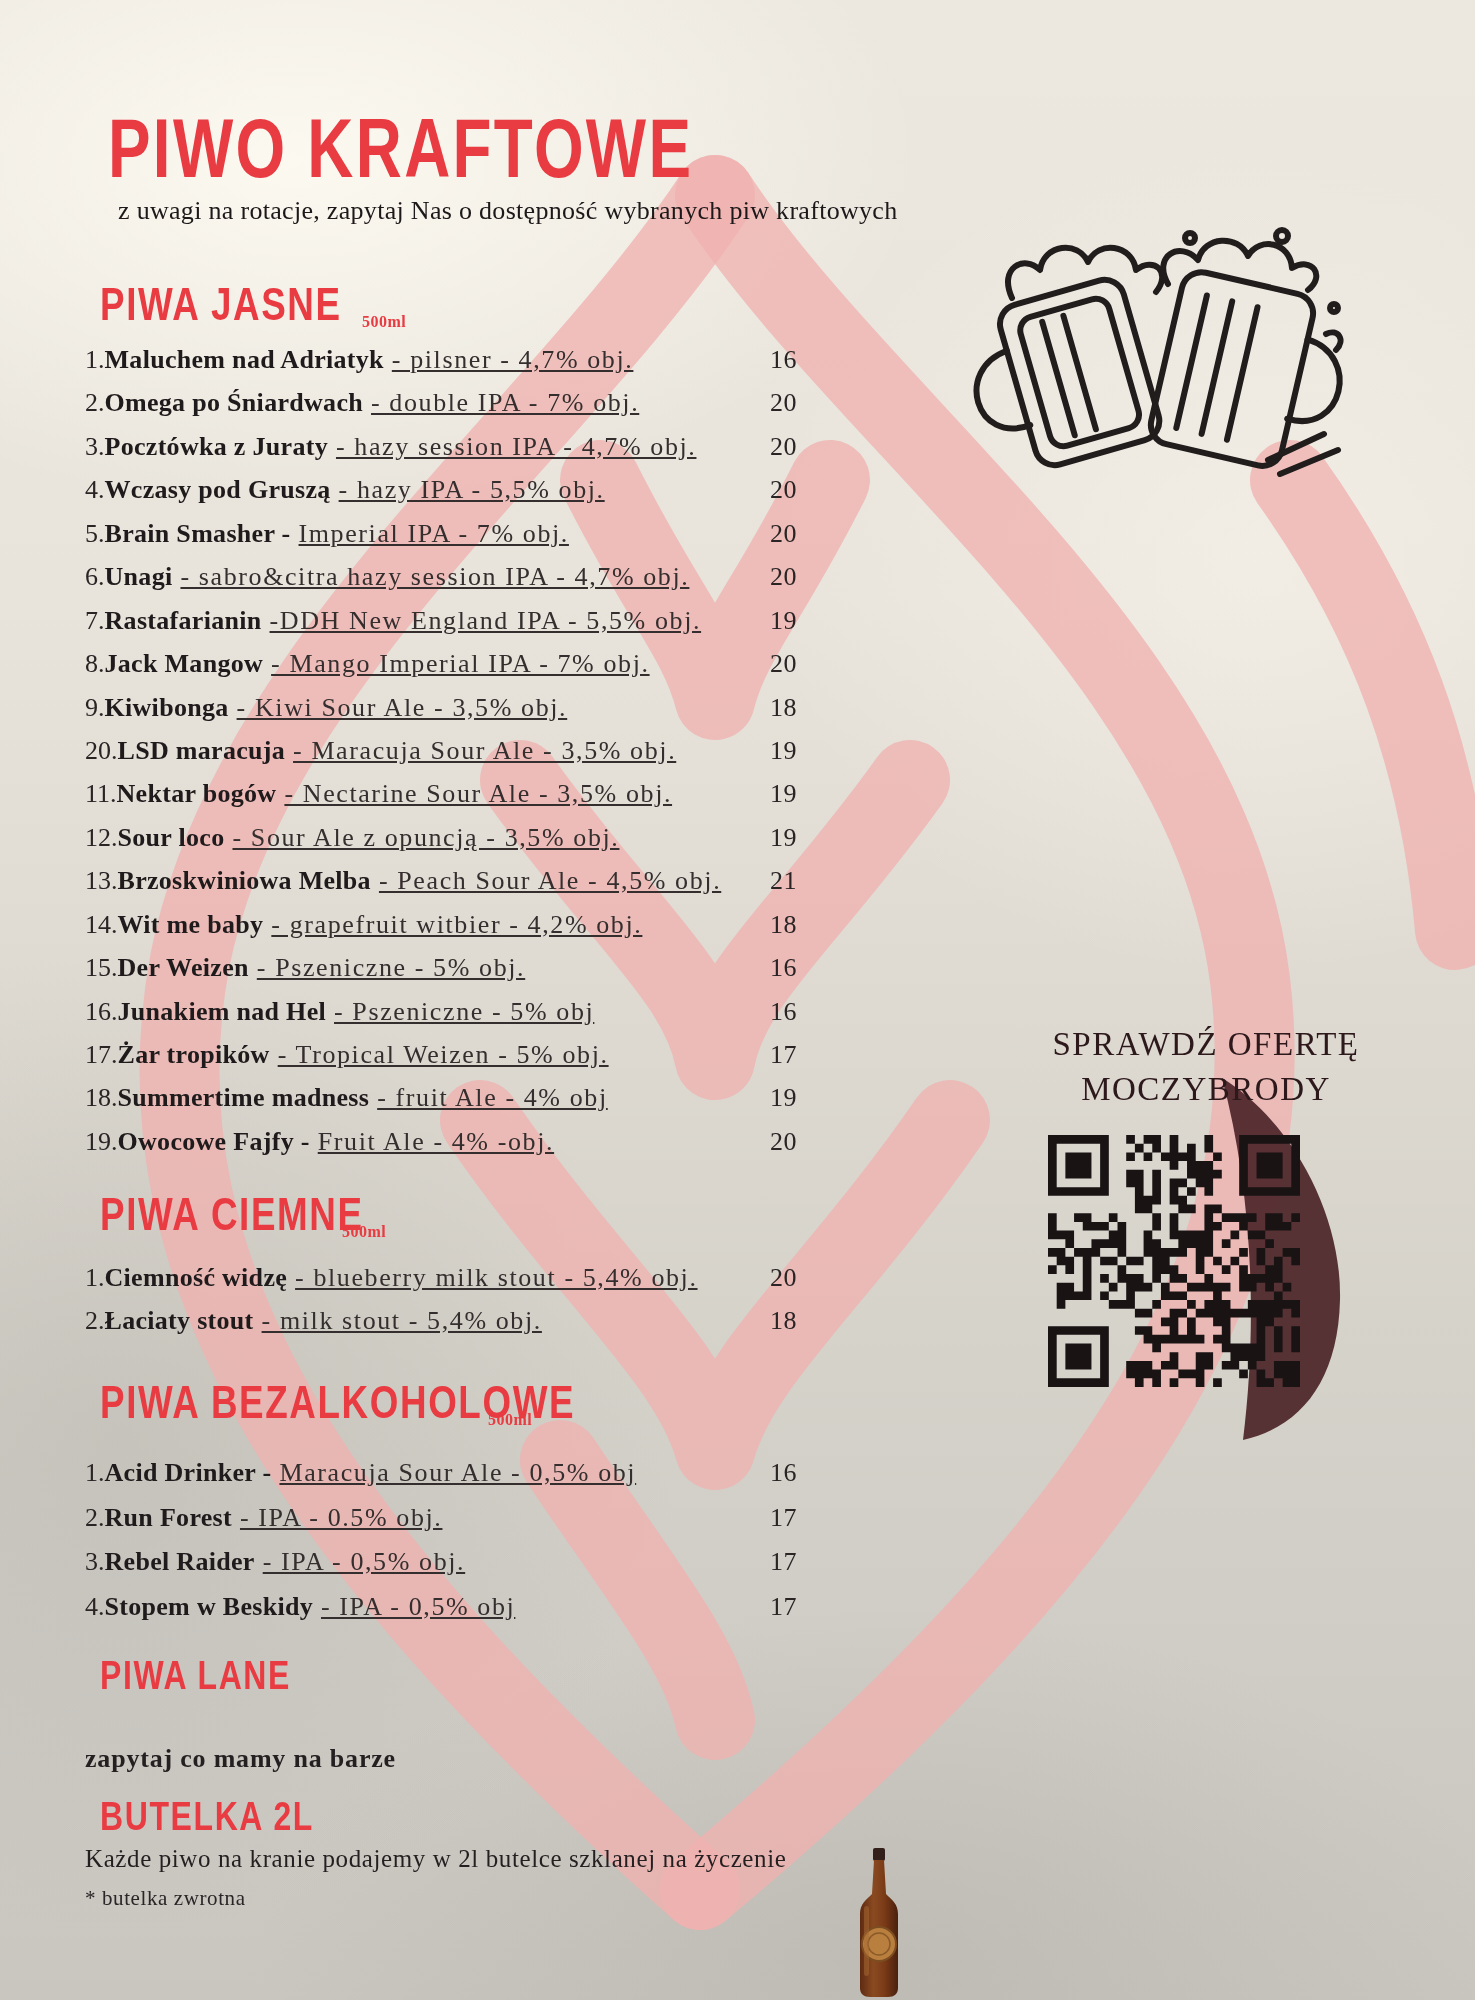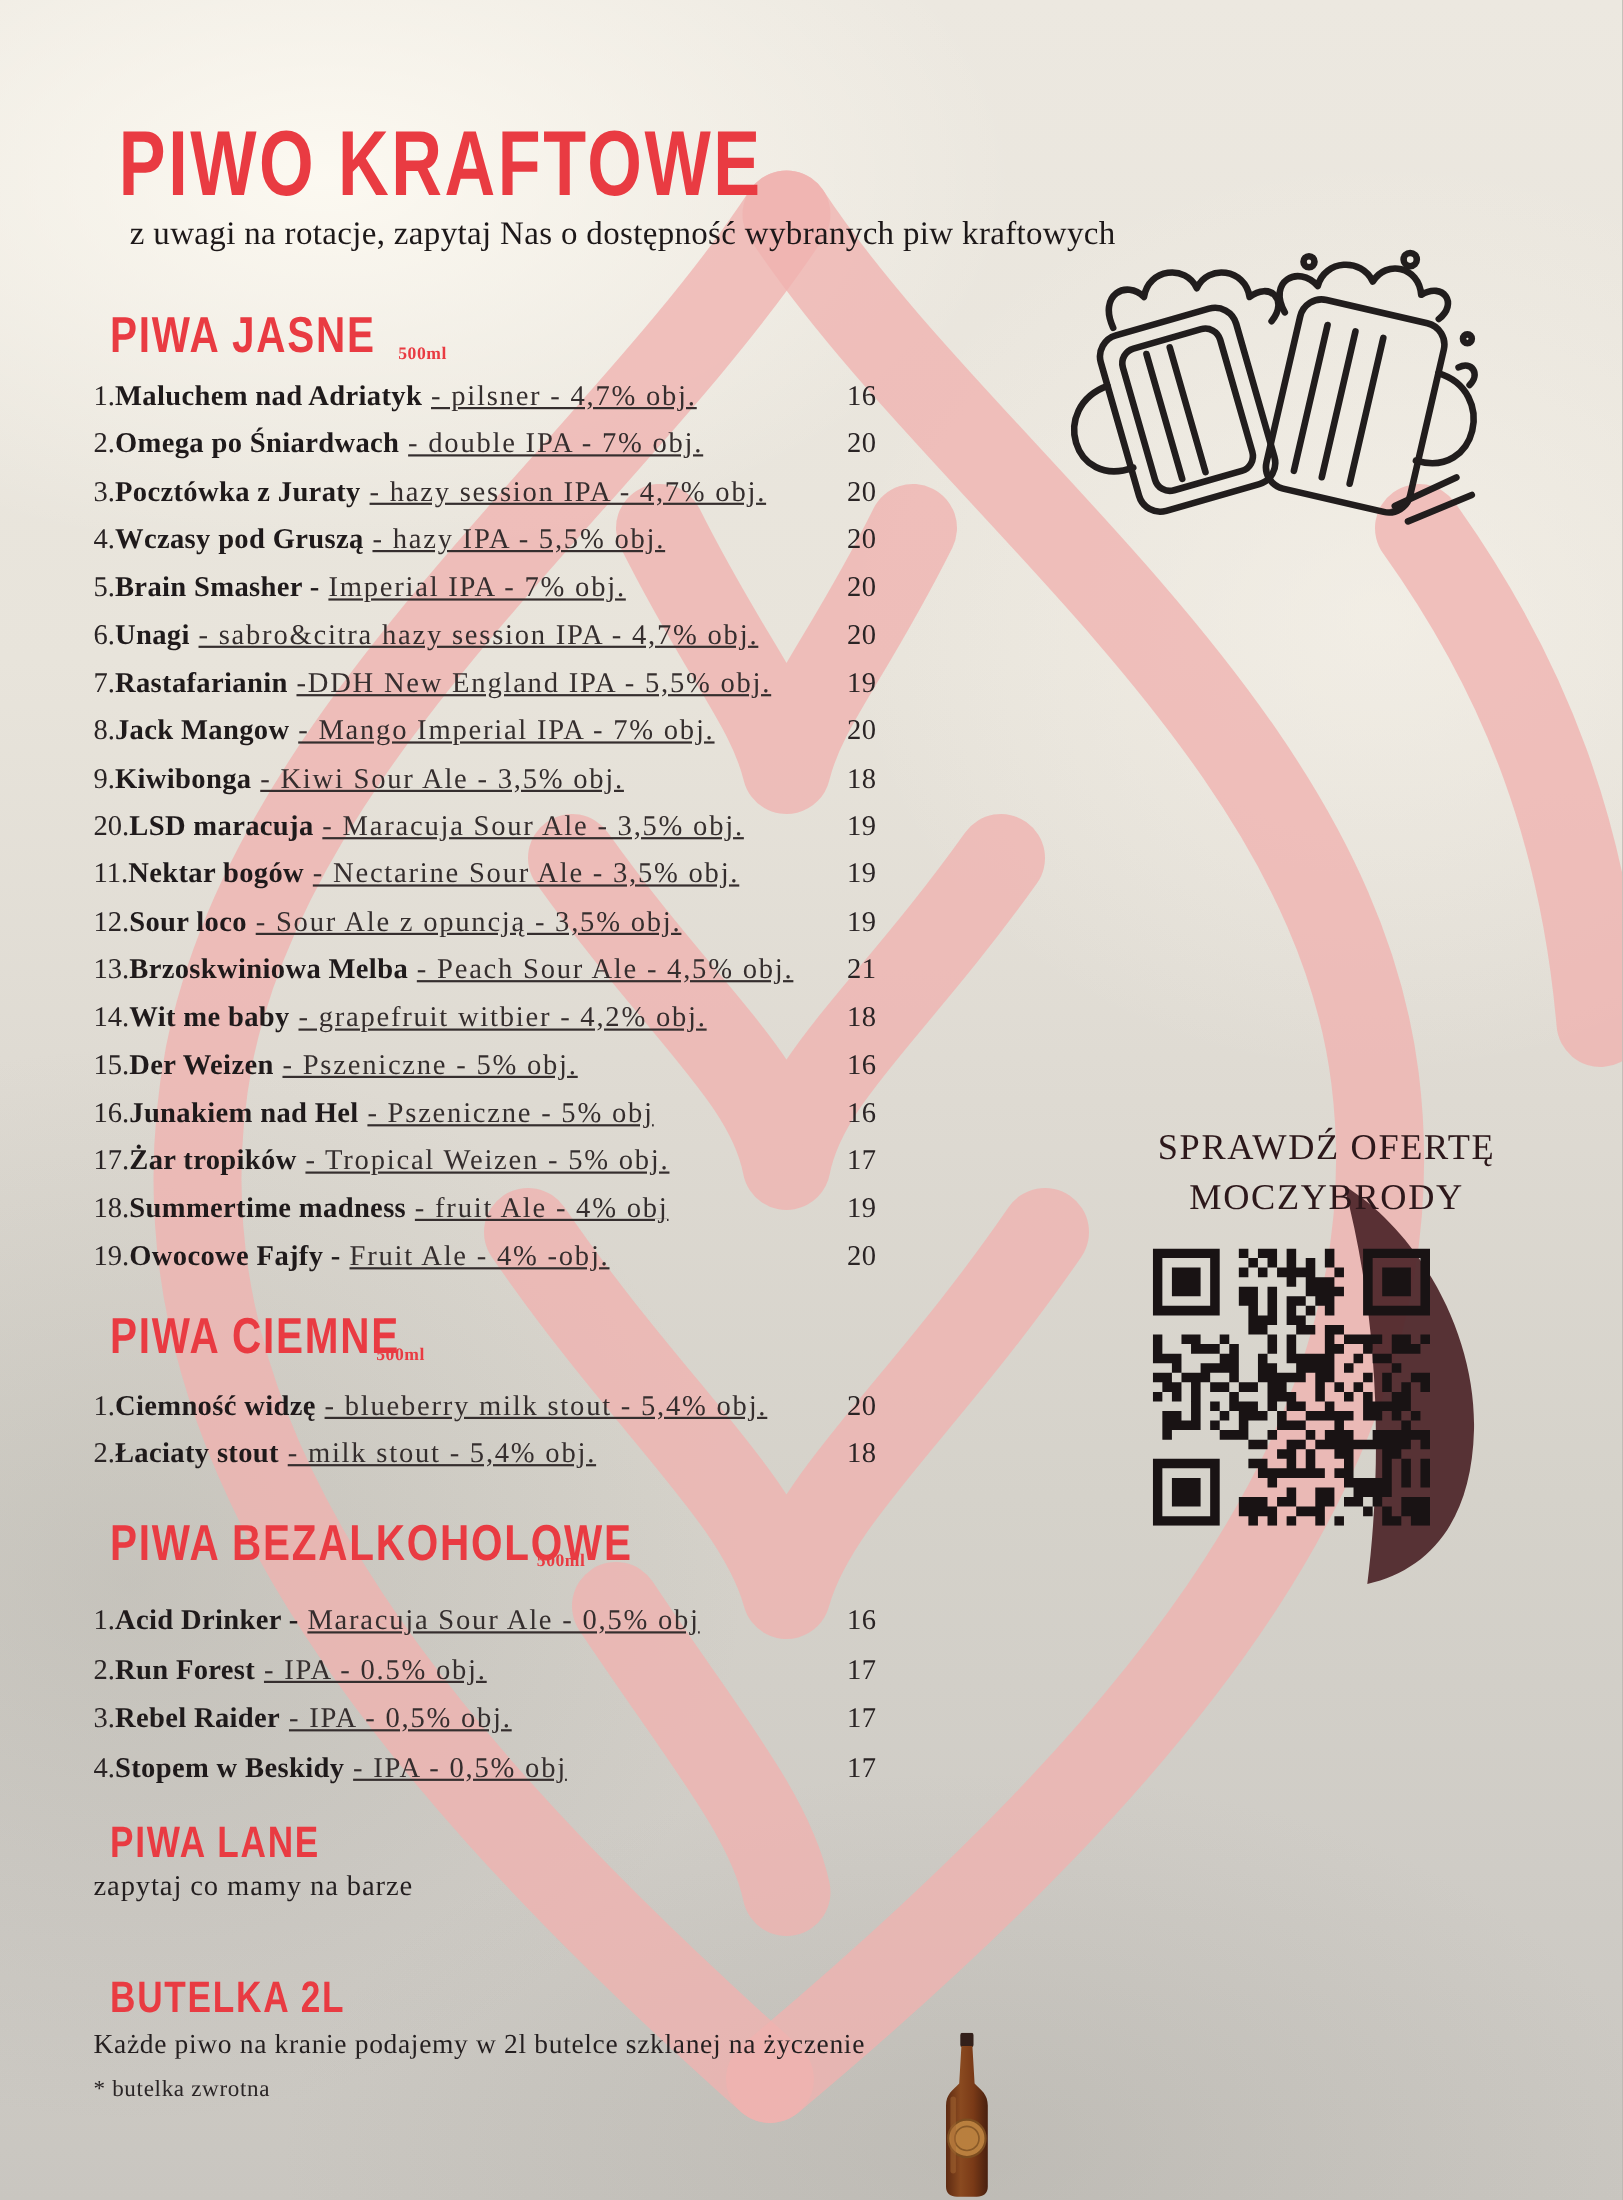--- a/index.html
+++ b/index.html
@@ -19,21 +19,21 @@
     font-family:"Liberation Sans",sans-serif;font-weight:700;color:#e93b42;
     letter-spacing:2px;line-height:1;display:inline-block;
     transform:scaleX(.8);transform-origin:left bottom;white-space:nowrap;
   }
   .title{font-size:84px;letter-spacing:3px;transform:scaleX(.76);}
   .h2{font-size:46px;}
   .vol{
     position:absolute;bottom:0px;font-family:"Liberation Serif",serif;
     font-weight:700;color:#e93b42;font-size:16px;letter-spacing:.5px;
   }
-  .subtitle{font-size:30px;letter-spacing:.3px;color:#1d1819;white-space:nowrap;}
+  .subtitle{font-size:26px;letter-spacing:.3px;color:#1d1819;white-space:nowrap;}
   .items{display:block;}
   .row{display:flex;align-items:baseline;white-space:nowrap;}
   .rh-a .row{height:43.45px;line-height:43.45px;}
   .rh-b .row{height:43.2px;line-height:43.2px;}
   .rh-c .row{height:44.6px;line-height:44.6px;}
   .row .num{font-size:26px;color:#2a2425;}
   .row .nm{font-size:26px;font-weight:700;color:#1f1a1b;letter-spacing:.3px;}
   .row .ds{font-size:26px;color:#352e2e;margin-left:8px;letter-spacing:1.6px;text-decoration:underline;}
   .row .pr{font-size:26px;color:#2a2425;margin-left:auto;letter-spacing:.5px;}
   .note{font-size:26px;color:#241f20;letter-spacing:.8px;white-space:nowrap;}
@@ -262,21 +262,21 @@
     <span class="num">4.</span>
         <span class="nm">Stopem w Beskidy</span>
     <span class="ds">- IPA - 0,5% obj</span>
     <span class="pr">17</span>
   </div>
     </div>
 
   <div class="abs" style="left:100px;top:1655px;height:44px;">
     <span class="red-head" style="font-size:40px;">PIWA LANE</span>
   </div>
-  <div class="abs note" style="left:85px;top:1700px;">zapytaj co mamy na barze</div>
+  <div class="abs note" style="left:85px;top:1744px;font-weight:bold;">zapytaj co mamy na barze</div>
 
   <div class="abs" style="left:100px;top:1796px;height:44px;">
     <span class="red-head" style="font-size:40px;">BUTELKA 2L</span>
   </div>
   <div class="abs note-sm" style="left:85px;top:1845px;">Każde piwo na kranie podajemy  w 2l butelce szklanej na życzenie</div>
   <div class="abs foot" style="left:85px;top:1886px;">* butelka zwrotna</div>
 
   <div class="abs qr-caption" style="left:1010px;top:1022px;margin-left:36px;">
     <div>SPRAWDŹ OFERTĘ</div>
     <div>MOCZYBRODY</div>

